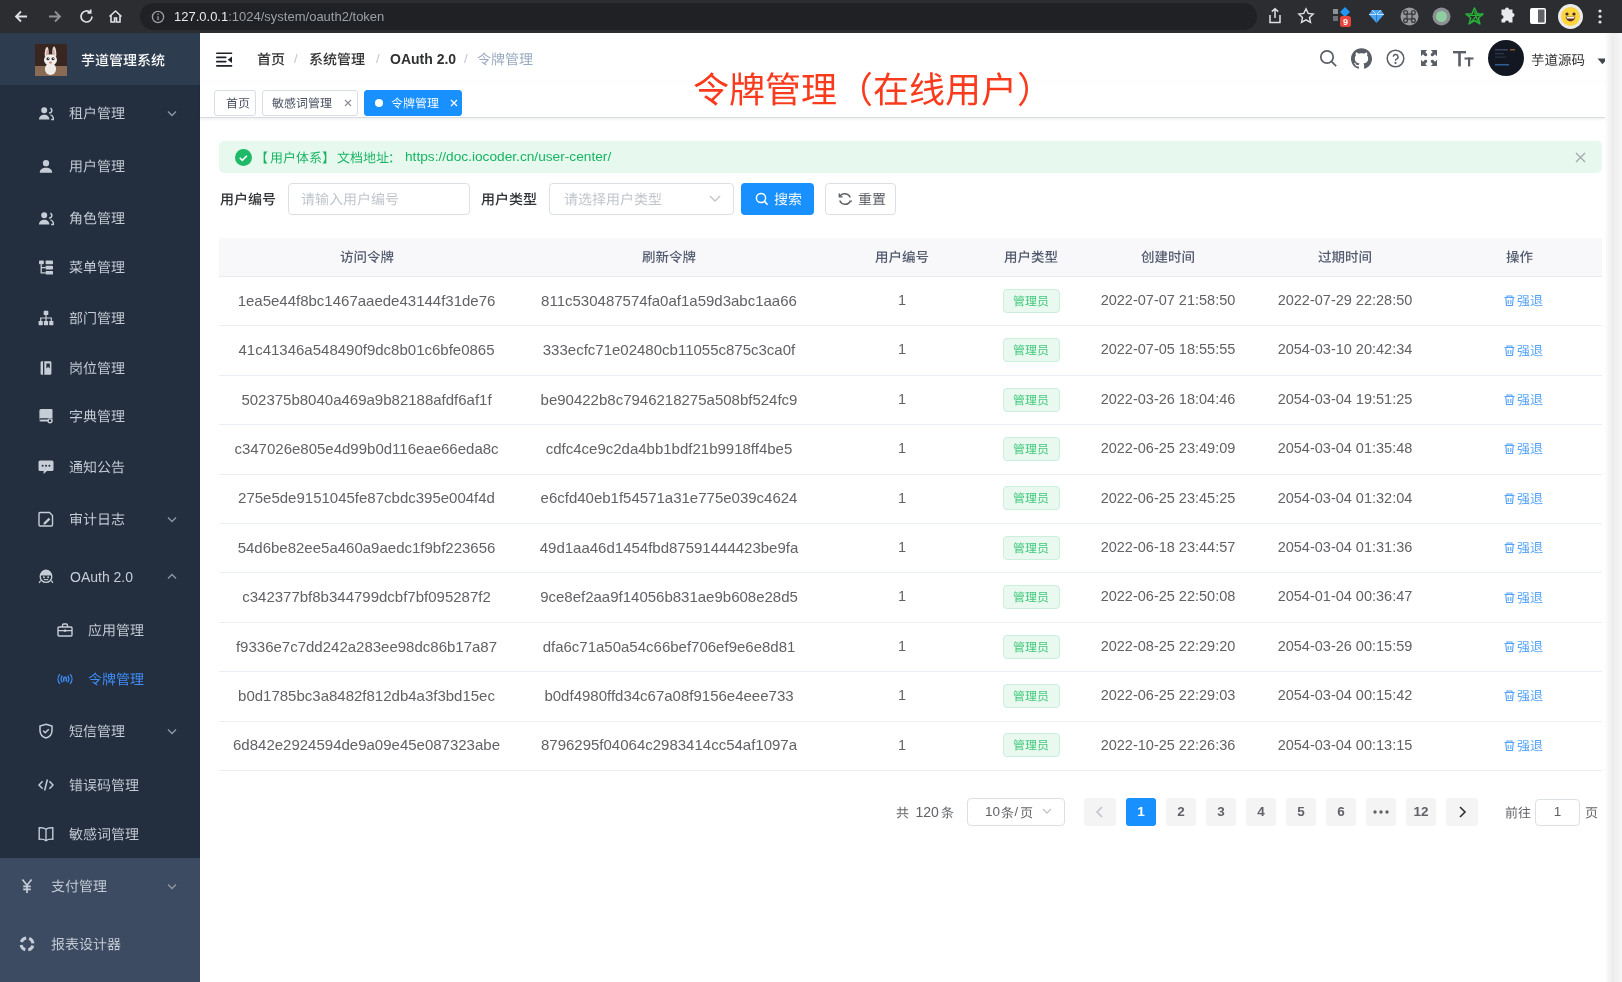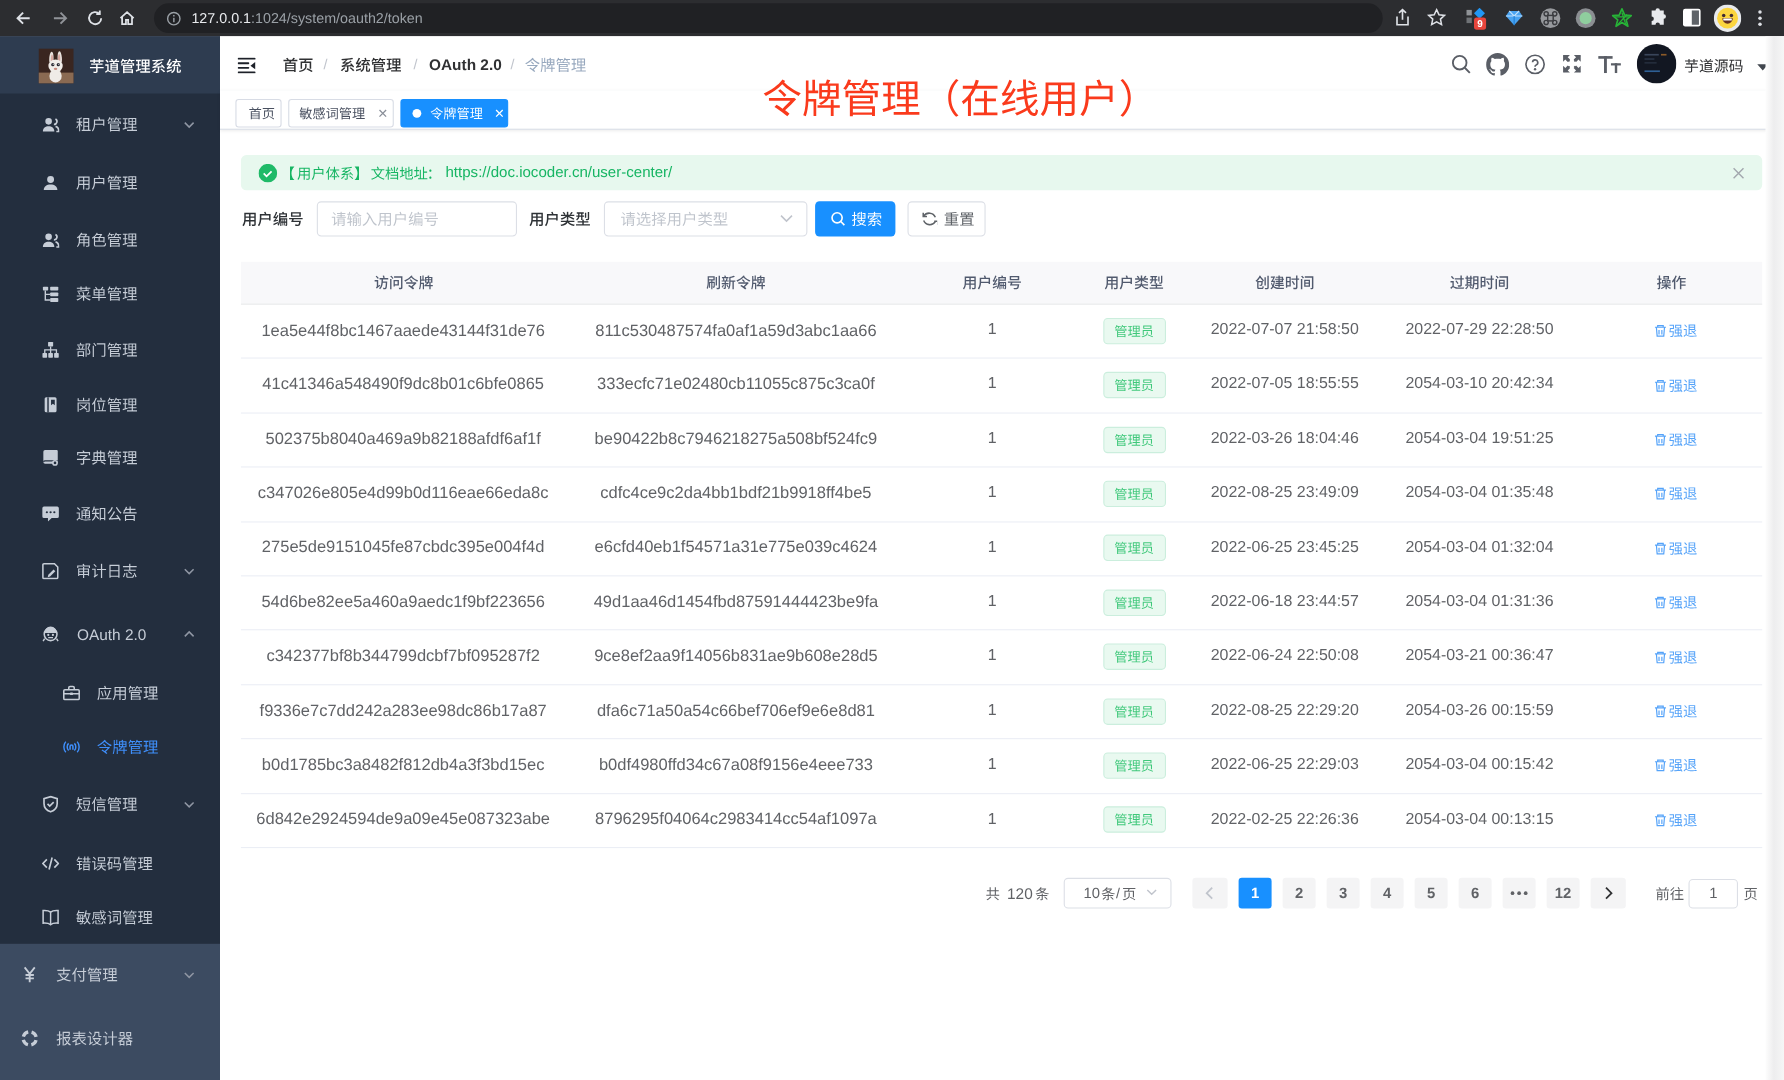--- a/index.html
+++ b/index.html
@@ -796,21 +796,21 @@
 <div style="position:absolute;left:669px;top:439.9px;width:0;font:400 15px 'Liberation Sans',sans-serif;color:#606266;line-height:18px;white-space:pre;display:flex;justify-content:center"><span style="flex:0 0 auto">cdfc4ce9c2da4bb1bdf21b9918ff4be5</span></div>
 <div style="position:absolute;left:902px;top:440.2px;width:0;font:400 14.5px 'Liberation Sans',sans-serif;color:#606266;line-height:17.4px;white-space:pre;display:flex;justify-content:center"><span style="flex:0 0 auto">1</span></div>
 <div style="position:absolute;left:1002.5px;top:436.9px;width:57px;height:24px;background:#e9f9f0;border:1px solid #cbeedd;border-radius:4px;box-sizing:border-box"></div>
 <div style="position:absolute;left:1013px;top:442.9px">
     <svg width="36" height="12" viewBox="0 0 3000 1000" fill="#3fc87a" style="display:block">
       <use href="#gr7ba1" x="0"></use>
       <use href="#gr7406" x="1000"></use>
       <use href="#gr5458" x="2000"></use>
     </svg>
   </div>
-<div style="position:absolute;left:1168px;top:440.2px;width:0;font:400 14.5px 'Liberation Sans',sans-serif;color:#606266;line-height:17.4px;white-space:pre;display:flex;justify-content:center"><span style="flex:0 0 auto">2022-08-25 23:49:09</span></div>
+<div style="position:absolute;left:1168px;top:440.2px;width:0;font:400 14.5px 'Liberation Sans',sans-serif;color:#606266;line-height:17.4px;white-space:pre;display:flex;justify-content:center"><span style="flex:0 0 auto">2022-06-25 23:49:09</span></div>
 <div style="position:absolute;left:1345px;top:440.2px;width:0;font:400 14.5px 'Liberation Sans',sans-serif;color:#606266;line-height:17.4px;white-space:pre;display:flex;justify-content:center"><span style="flex:0 0 auto">2054-03-04 01:35:48</span></div>
 <svg style="position:absolute;left:1502.5px;top:442.4px" width="13" height="13" viewBox="0 0 13 13">
     <path d="M1.5 3.5h10M4 3.5V2h5v1.5M5.2 6v4M7.8 6v4M2.8 3.5l.7 8h6l.7-8" stroke="#55a3f9" stroke-width="1.1" fill="none"></path>
   </svg>
 <div style="position:absolute;left:1517px;top:442.4px">
     <svg width="26" height="13" viewBox="0 0 2000 1000" fill="#55a3f9" style="display:block">
       <use href="#gr5f3a" x="0"></use>
       <use href="#gr9000" x="1000"></use>
     </svg>
   </div>
@@ -865,22 +865,22 @@
 <div style="position:absolute;left:669px;top:588.1px;width:0;font:400 15px 'Liberation Sans',sans-serif;color:#606266;line-height:18px;white-space:pre;display:flex;justify-content:center"><span style="flex:0 0 auto">9ce8ef2aa9f14056b831ae9b608e28d5</span></div>
 <div style="position:absolute;left:902px;top:588.4px;width:0;font:400 14.5px 'Liberation Sans',sans-serif;color:#606266;line-height:17.4px;white-space:pre;display:flex;justify-content:center"><span style="flex:0 0 auto">1</span></div>
 <div style="position:absolute;left:1002.5px;top:585.1px;width:57px;height:24px;background:#e9f9f0;border:1px solid #cbeedd;border-radius:4px;box-sizing:border-box"></div>
 <div style="position:absolute;left:1013px;top:591.1px">
     <svg width="36" height="12" viewBox="0 0 3000 1000" fill="#3fc87a" style="display:block">
       <use href="#gr7ba1" x="0"></use>
       <use href="#gr7406" x="1000"></use>
       <use href="#gr5458" x="2000"></use>
     </svg>
   </div>
-<div style="position:absolute;left:1168px;top:588.4px;width:0;font:400 14.5px 'Liberation Sans',sans-serif;color:#606266;line-height:17.4px;white-space:pre;display:flex;justify-content:center"><span style="flex:0 0 auto">2022-06-24 22:50:08</span></div>
-<div style="position:absolute;left:1345px;top:588.4px;width:0;font:400 14.5px 'Liberation Sans',sans-serif;color:#606266;line-height:17.4px;white-space:pre;display:flex;justify-content:center"><span style="flex:0 0 auto">2054-03-21 00:36:47</span></div>
+<div style="position:absolute;left:1168px;top:588.4px;width:0;font:400 14.5px 'Liberation Sans',sans-serif;color:#606266;line-height:17.4px;white-space:pre;display:flex;justify-content:center"><span style="flex:0 0 auto">2022-06-25 22:50:08</span></div>
+<div style="position:absolute;left:1345px;top:588.4px;width:0;font:400 14.5px 'Liberation Sans',sans-serif;color:#606266;line-height:17.4px;white-space:pre;display:flex;justify-content:center"><span style="flex:0 0 auto">2054-01-04 00:36:47</span></div>
 <svg style="position:absolute;left:1502.5px;top:590.6px" width="13" height="13" viewBox="0 0 13 13">
     <path d="M1.5 3.5h10M4 3.5V2h5v1.5M5.2 6v4M7.8 6v4M2.8 3.5l.7 8h6l.7-8" stroke="#55a3f9" stroke-width="1.1" fill="none"></path>
   </svg>
 <div style="position:absolute;left:1517px;top:590.6px">
     <svg width="26" height="13" viewBox="0 0 2000 1000" fill="#55a3f9" style="display:block">
       <use href="#gr5f3a" x="0"></use>
       <use href="#gr9000" x="1000"></use>
     </svg>
   </div>
 <div style="position:absolute;left:219px;top:621.8px;width:1383px;height:1px;background:#ebeef5"></div>
@@ -934,21 +934,21 @@
 <div style="position:absolute;left:669px;top:736.3px;width:0;font:400 15px 'Liberation Sans',sans-serif;color:#606266;line-height:18px;white-space:pre;display:flex;justify-content:center"><span style="flex:0 0 auto">8796295f04064c2983414cc54af1097a</span></div>
 <div style="position:absolute;left:902px;top:736.6px;width:0;font:400 14.5px 'Liberation Sans',sans-serif;color:#606266;line-height:17.4px;white-space:pre;display:flex;justify-content:center"><span style="flex:0 0 auto">1</span></div>
 <div style="position:absolute;left:1002.5px;top:733.3px;width:57px;height:24px;background:#e9f9f0;border:1px solid #cbeedd;border-radius:4px;box-sizing:border-box"></div>
 <div style="position:absolute;left:1013px;top:739.3px">
     <svg width="36" height="12" viewBox="0 0 3000 1000" fill="#3fc87a" style="display:block">
       <use href="#gr7ba1" x="0"></use>
       <use href="#gr7406" x="1000"></use>
       <use href="#gr5458" x="2000"></use>
     </svg>
   </div>
-<div style="position:absolute;left:1168px;top:736.6px;width:0;font:400 14.5px 'Liberation Sans',sans-serif;color:#606266;line-height:17.4px;white-space:pre;display:flex;justify-content:center"><span style="flex:0 0 auto">2022-02-25 22:26:36</span></div>
+<div style="position:absolute;left:1168px;top:736.6px;width:0;font:400 14.5px 'Liberation Sans',sans-serif;color:#606266;line-height:17.4px;white-space:pre;display:flex;justify-content:center"><span style="flex:0 0 auto">2022-10-25 22:26:36</span></div>
 <div style="position:absolute;left:1345px;top:736.6px;width:0;font:400 14.5px 'Liberation Sans',sans-serif;color:#606266;line-height:17.4px;white-space:pre;display:flex;justify-content:center"><span style="flex:0 0 auto">2054-03-04 00:13:15</span></div>
 <svg style="position:absolute;left:1502.5px;top:738.8px" width="13" height="13" viewBox="0 0 13 13">
     <path d="M1.5 3.5h10M4 3.5V2h5v1.5M5.2 6v4M7.8 6v4M2.8 3.5l.7 8h6l.7-8" stroke="#55a3f9" stroke-width="1.1" fill="none"></path>
   </svg>
 <div style="position:absolute;left:1517px;top:738.8px">
     <svg width="26" height="13" viewBox="0 0 2000 1000" fill="#55a3f9" style="display:block">
       <use href="#gr5f3a" x="0"></use>
       <use href="#gr9000" x="1000"></use>
     </svg>
   </div>

